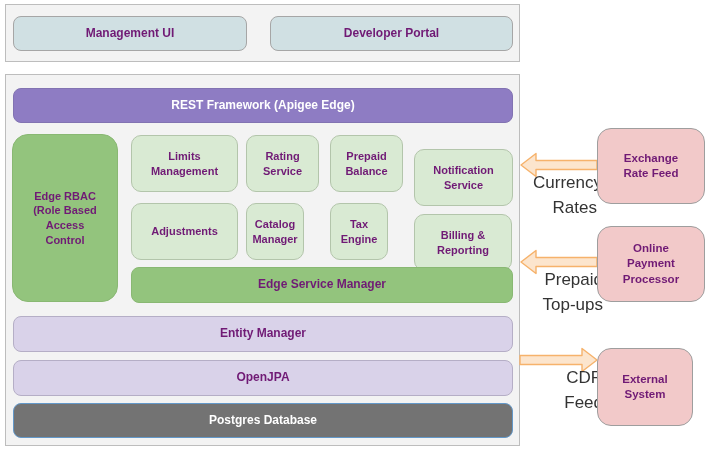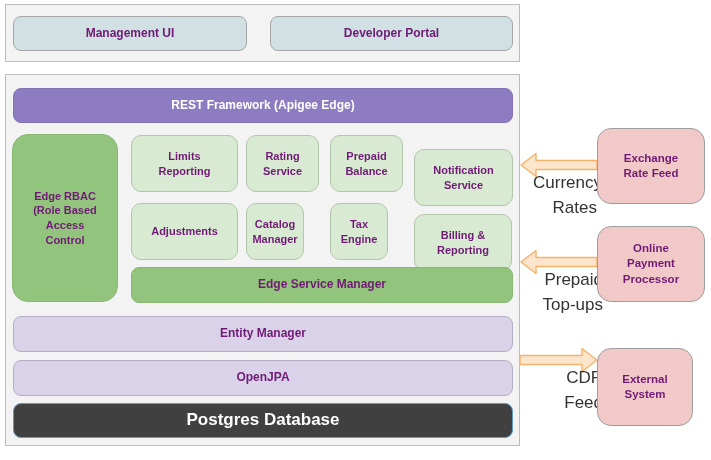--- a/index.html
+++ b/index.html
@@ -14,21 +14,21 @@
   .node{
     display:flex;align-items:center;justify-content:center;text-align:center;
     border:1px solid #a6a6a6;border-radius:8px;
     color:#701a75;font-weight:bold;white-space:pre-line;line-height:1.32;
   }
   .cyan{background:#d0e0e3;font-size:12px;}
   .purple{background:#8e7cc3;border-color:#8273b2;color:#ffffff;font-size:12px;}
   .green{background:#93c47d;border-color:#89b873;font-size:12px;}
   .lightgreen{background:#d9ead3;border-color:#b3c5ab;border-radius:10px;font-size:11px;}
   .lavender{background:#d9d2e9;border-color:#b5aec6;font-size:12px;}
-  .blue{background:#404040;border-color:#6398c9;color:#ffffff;font-size:17px;}
+  .blue{background:#737373;border-color:#6398c9;color:#ffffff;font-size:12px;}
   .pink{background:#f2c9c9;border-color:#9e9e9e;border-radius:14px;font-size:11.5px;}
   .rbac{border-radius:16px;font-size:11px;}
   .flow-label{
     color:#333333;font-size:17px;line-height:1.45;white-space:pre-line;
     font-weight:normal;text-align:right;
   }
   .arrow-svg{display:block;}
 </style>
 </head>
 <body>
@@ -51,21 +51,21 @@
 
   <div class="abs node green rbac" style="left:12px;top:134px;width:106px;height:168px;">
     <span>Edge RBAC
 (Role Based
 Access
 Control</span>
   </div>
 
   <div class="abs node lightgreen" style="left:131px;top:135px;width:107px;height:57px;">
     <span>Limits
-Reporting</span>
+Management</span>
   </div>
   <div class="abs node lightgreen" style="left:246px;top:135px;width:73px;height:57px;">
     <span>Rating
 Service</span>
   </div>
   <div class="abs node lightgreen" style="left:330px;top:135px;width:73px;height:57px;">
     <span>Prepaid
 Balance</span>
   </div>
   <div class="abs node lightgreen" style="left:414px;top:149px;width:99px;height:57px;">

